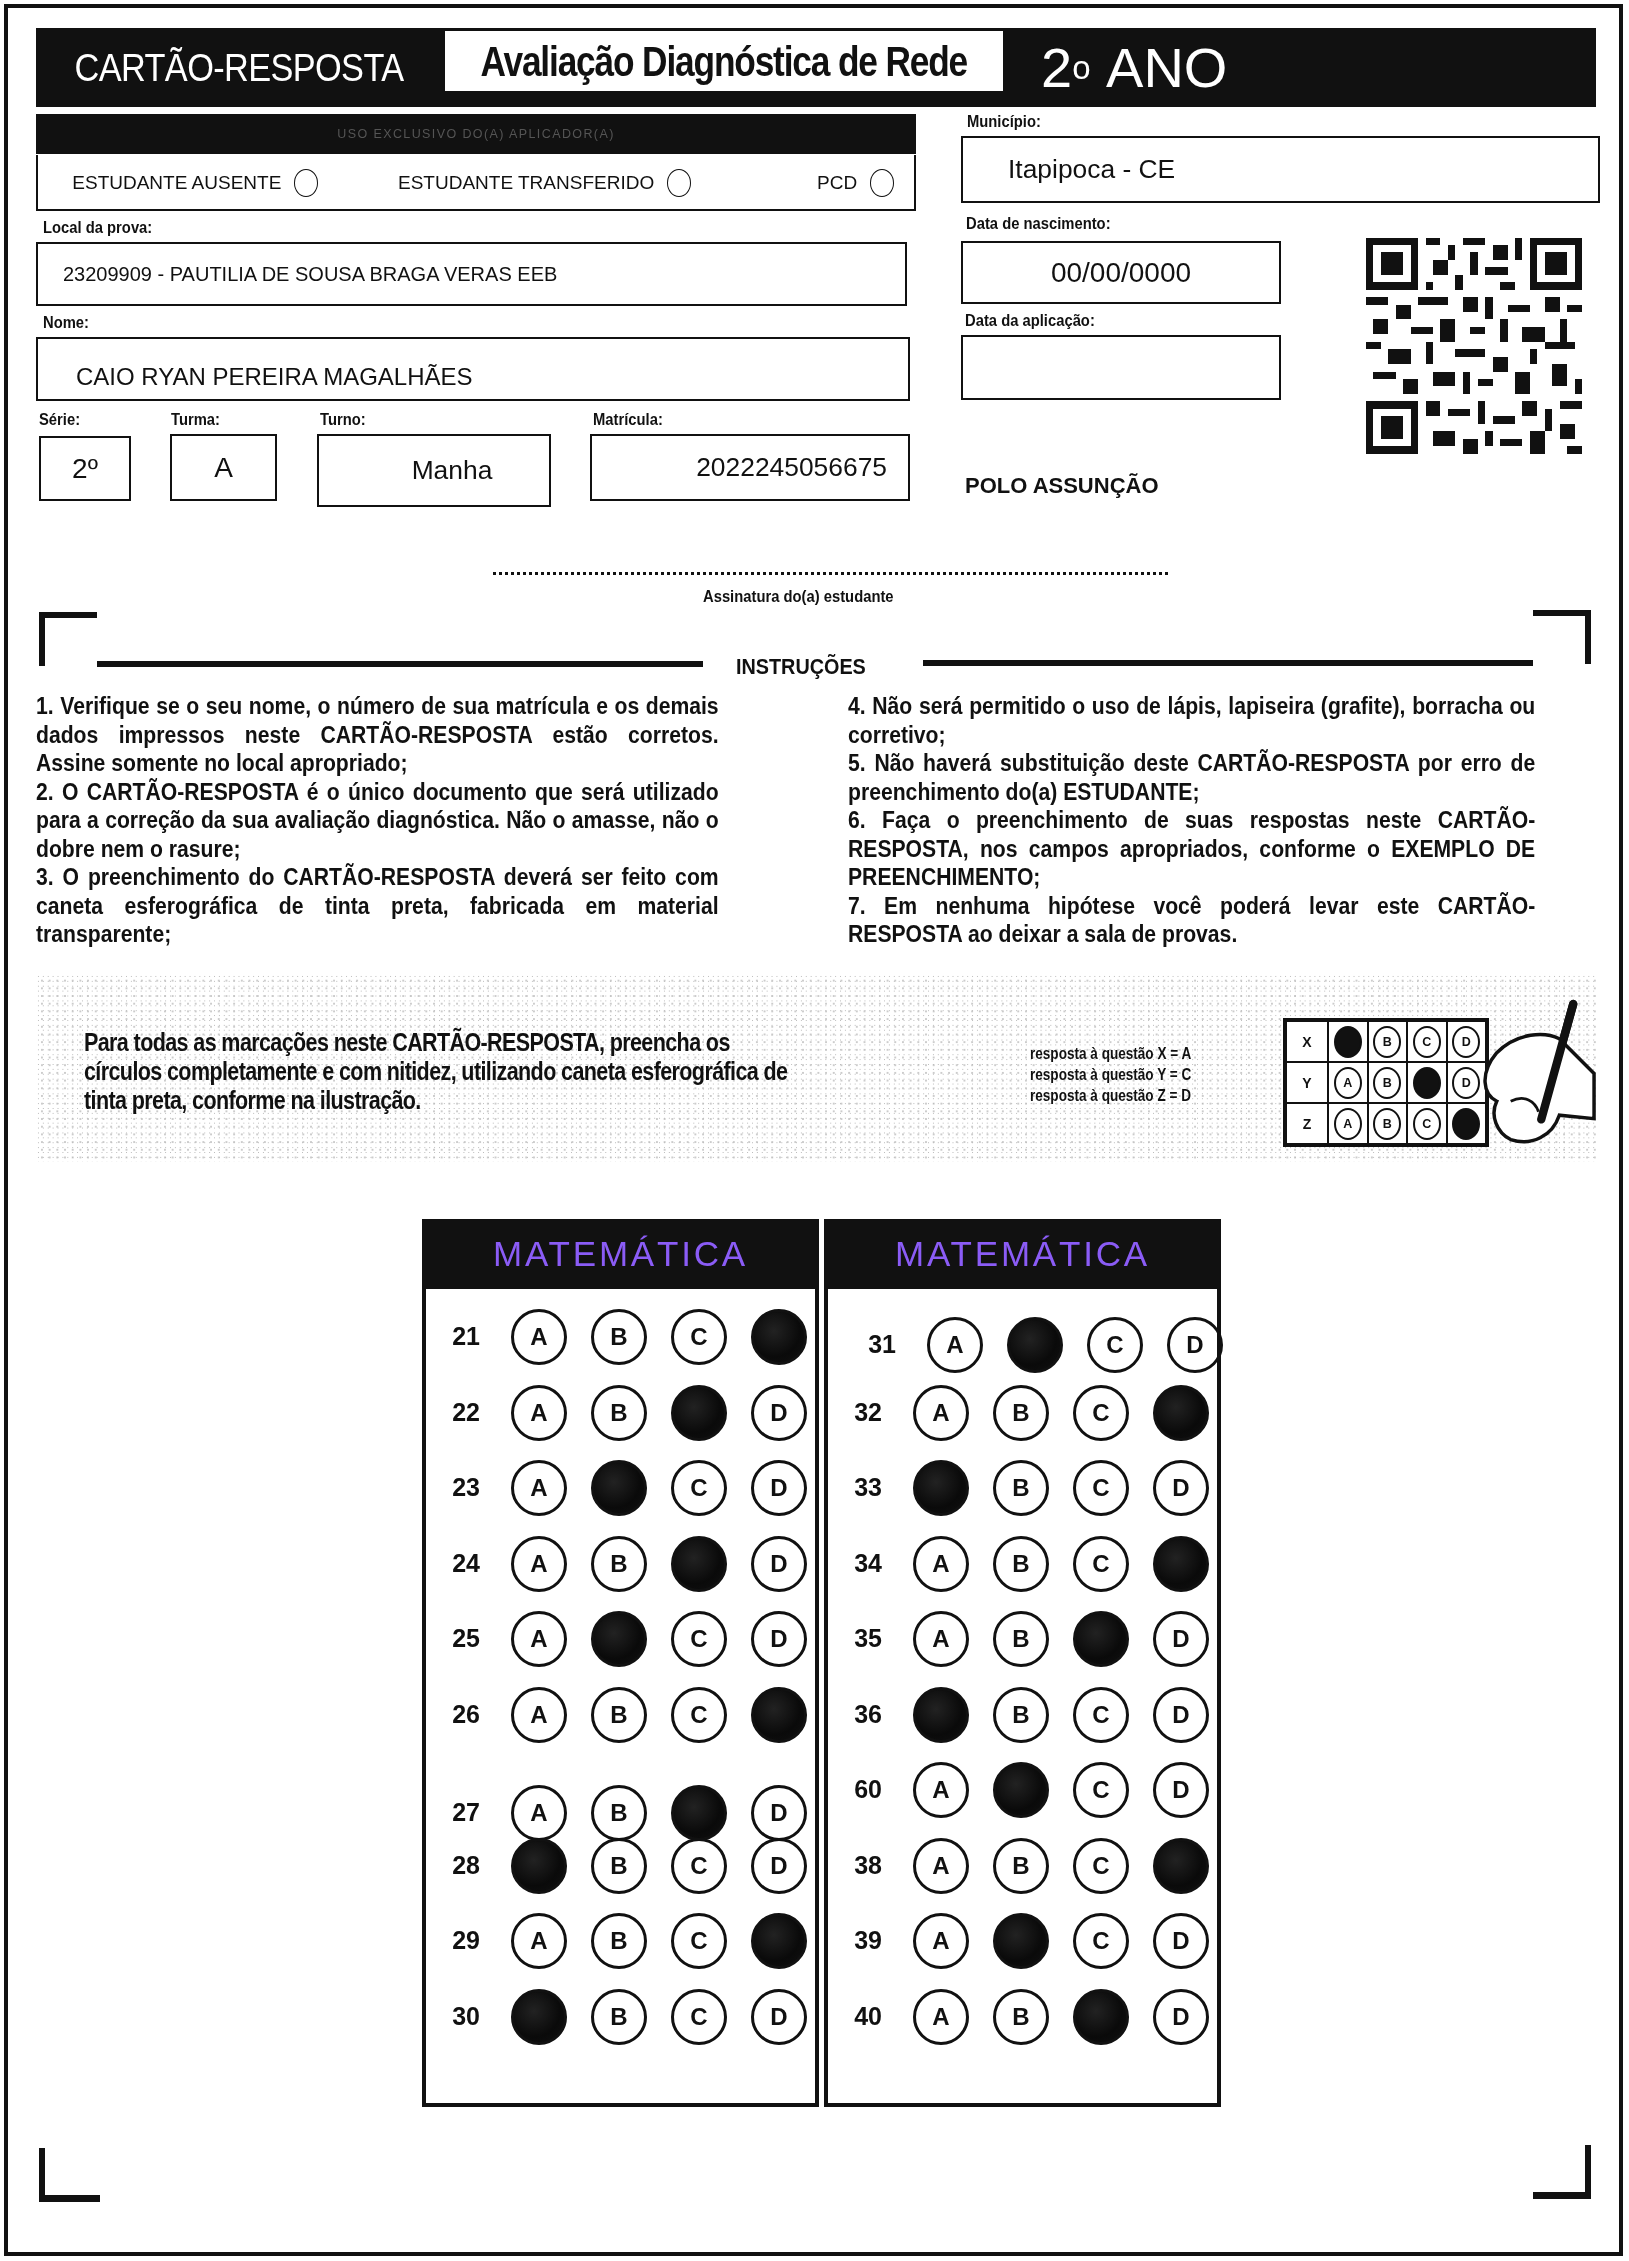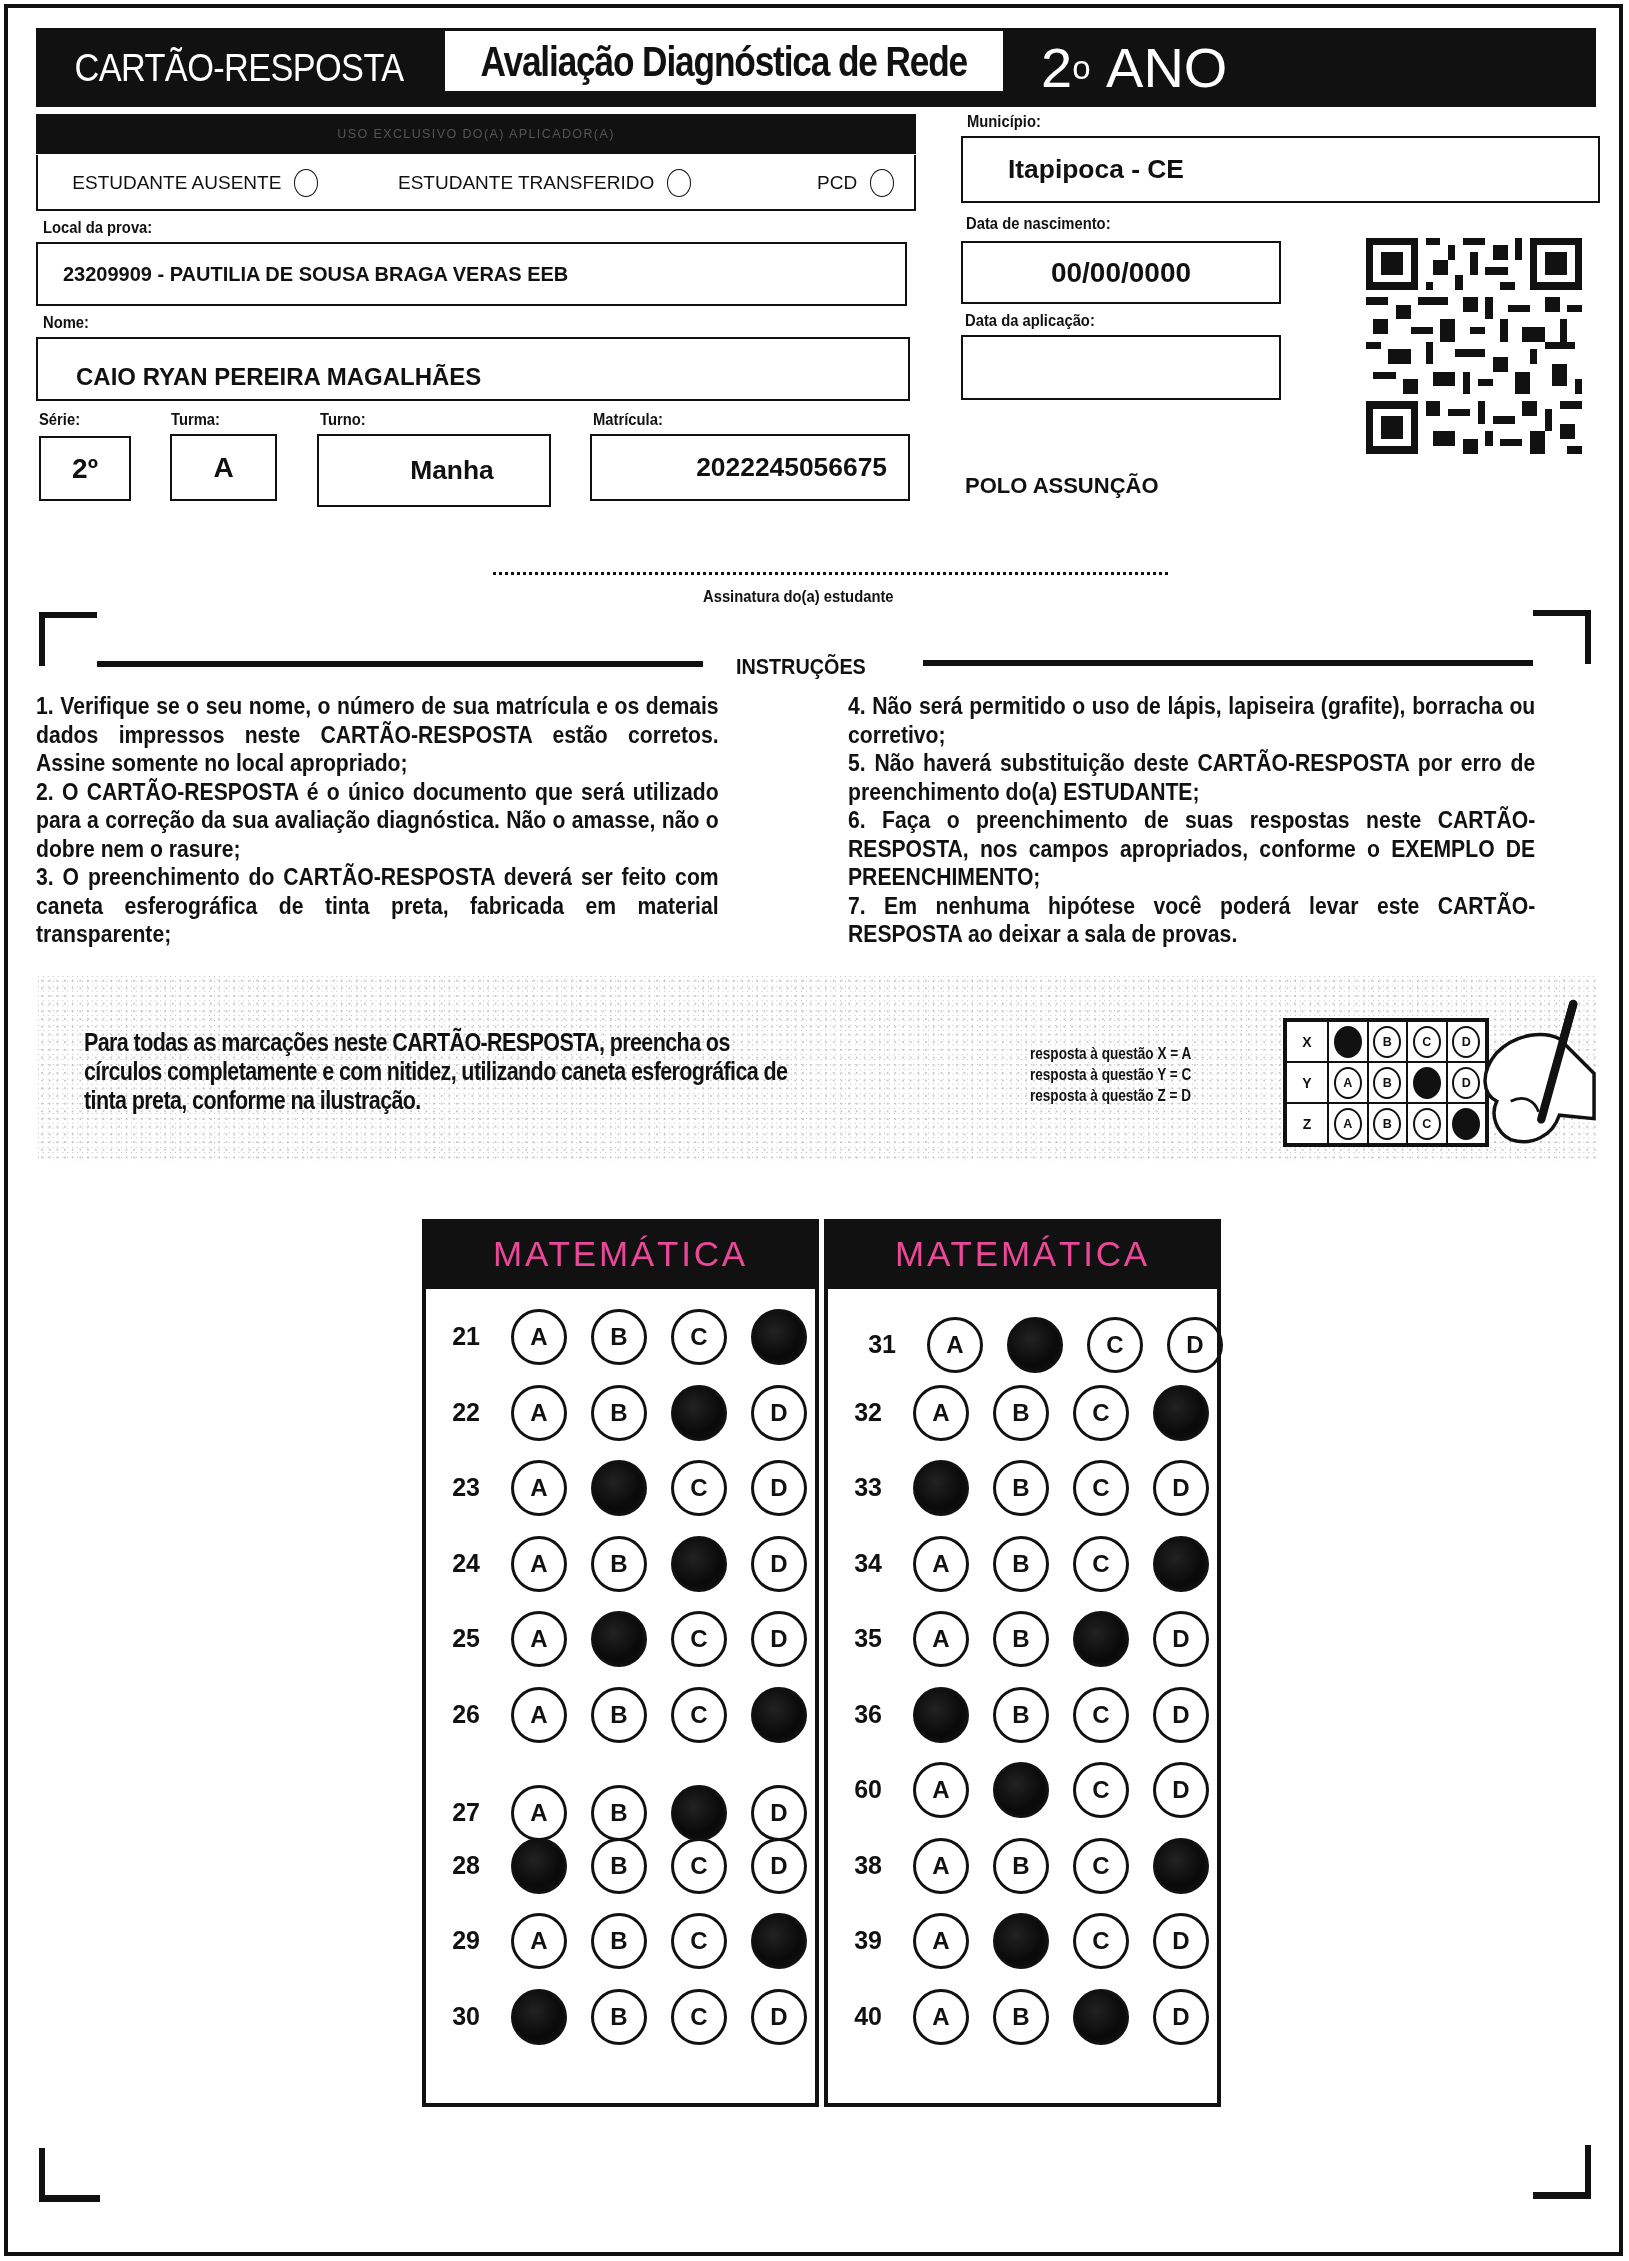--- a/index.html
+++ b/index.html
@@ -16,21 +16,21 @@
   .hdr-ano { left: 1041px; top: 28px; height: 79px; color:#fff; font-size: 56px; display:flex; align-items:center; }
   .hdr-ano sup { font-size: 33px; vertical-align: 19.5px; }
 
   
   .app-band { left: 36px; top: 114px; width: 880px; height: 40px; background: #111; color: #555; font-size: 12.5px; display:flex; align-items:center; justify-content:center; letter-spacing:1.4px; }
   .app-box { left: 36px; top: 155px; width: 880px; height: 56px; border: 2.8px solid #111; border-top: none; display:flex; align-items:center; font-size: 19px; }
   .radio { display:inline-block; width: 24px; height: 28px; border: 1.4px solid #111; border-radius: 50%; margin-left: 12.5px; vertical-align: middle; }
   .app-item { position: absolute; top: 14px; display:flex; align-items:center;margin-left:19px; }
 
   .lbl { font-size: 17.4px; font-weight: bold; transform: scaleX(0.85); transform-origin: left; white-space: nowrap; }
-  .field { border: 2.8px solid #111; display:flex; align-items:center; font-weight:bold; }
+  .field { border: 2.8px solid #111; display:flex; align-items:center; font-weight:normal; }
 
   
   .qr { left: 1366px; top: 235px; width: 216px; height: 221px; }
 
   
   .corner { position:absolute; background:#111; }
 
   
   .instr-col { font-size: 23px; line-height: 28.5px; font-weight: bold; text-align: justify; transform: scaleX(0.92); transform-origin: left top; }
   .instr-col p { margin: 0; }
@@ -40,21 +40,21 @@
     background-image: radial-gradient(#bbb 0.7px, transparent 0.9px), radial-gradient(#ccc 0.7px, transparent 0.9px);
     background-size: 4.9px 4.9px, 7.7px 7.7px; background-position: 0 0, 2.1px 2.8px; }
   .ex-text { left: 84px; top: 1028px; width: 821px; font-size: 25px; font-weight: bold; line-height: 29px; color: #111; transform: scaleX(0.86); transform-origin: left; letter-spacing:-0.7px; }
   .ex-legend { left: 1030px; top: 1043px; font-size: 17.4px; font-weight: bold; line-height: 21px; transform: scaleX(0.78); transform-origin: left; }
   .ex-grid { left: 1283px; top: 1018px; width: 206px; height: 129px; border: 3.5px solid #111; background:#fff; display:grid; grid-template-columns: 42px repeat(4, 1fr); grid-template-rows: repeat(3, 1fr); }
   .ex-cell { border: 1.4px solid #111; display:flex; align-items:center; justify-content:center; font-weight:bold; font-size: 14px; }
   .ex-bub { width: 28px; height: 32px; border: 2.1px solid #111; border-radius: 50%; display:flex; align-items:center; justify-content:center; font-size: 12.5px; font-weight: bold; background:#fff; }
   .ex-bub.filled { background: #111; color: transparent; }
 
   
-  .subj { height: 70px; background:#111; color:#ec4899; font-size: 35px; letter-spacing: 2.8px; display:flex; align-items:center; justify-content:center; }
+  .subj { height: 70px; background:#111; color:#8b5cf6; font-size: 35px; letter-spacing: 2.8px; display:flex; align-items:center; justify-content:center; }
   .ans-box { border: 4.9px solid #111; }
   .ans-row { position:absolute; left: 0; height: 63px; display:flex; align-items:center; }
   .qnum { width: 61px; text-align: right; padding-right: 7px; font-size: 25px; font-weight: bold; }
   .bub { width: 56px; height: 56px; border: 3.5px solid #111; border-radius: 50%; margin-left: 24px; display:flex; align-items:center; justify-content:center; font-size: 24px; font-weight: bold; }
   .bub:first-of-type { margin-left: 2.8px; }
   .bub.filled { background: radial-gradient(circle at 40% 38%, #222 0%, #0a0a0a 60%, #111 100%); color: transparent; }
 </style>
 </head>
 <body>
 

